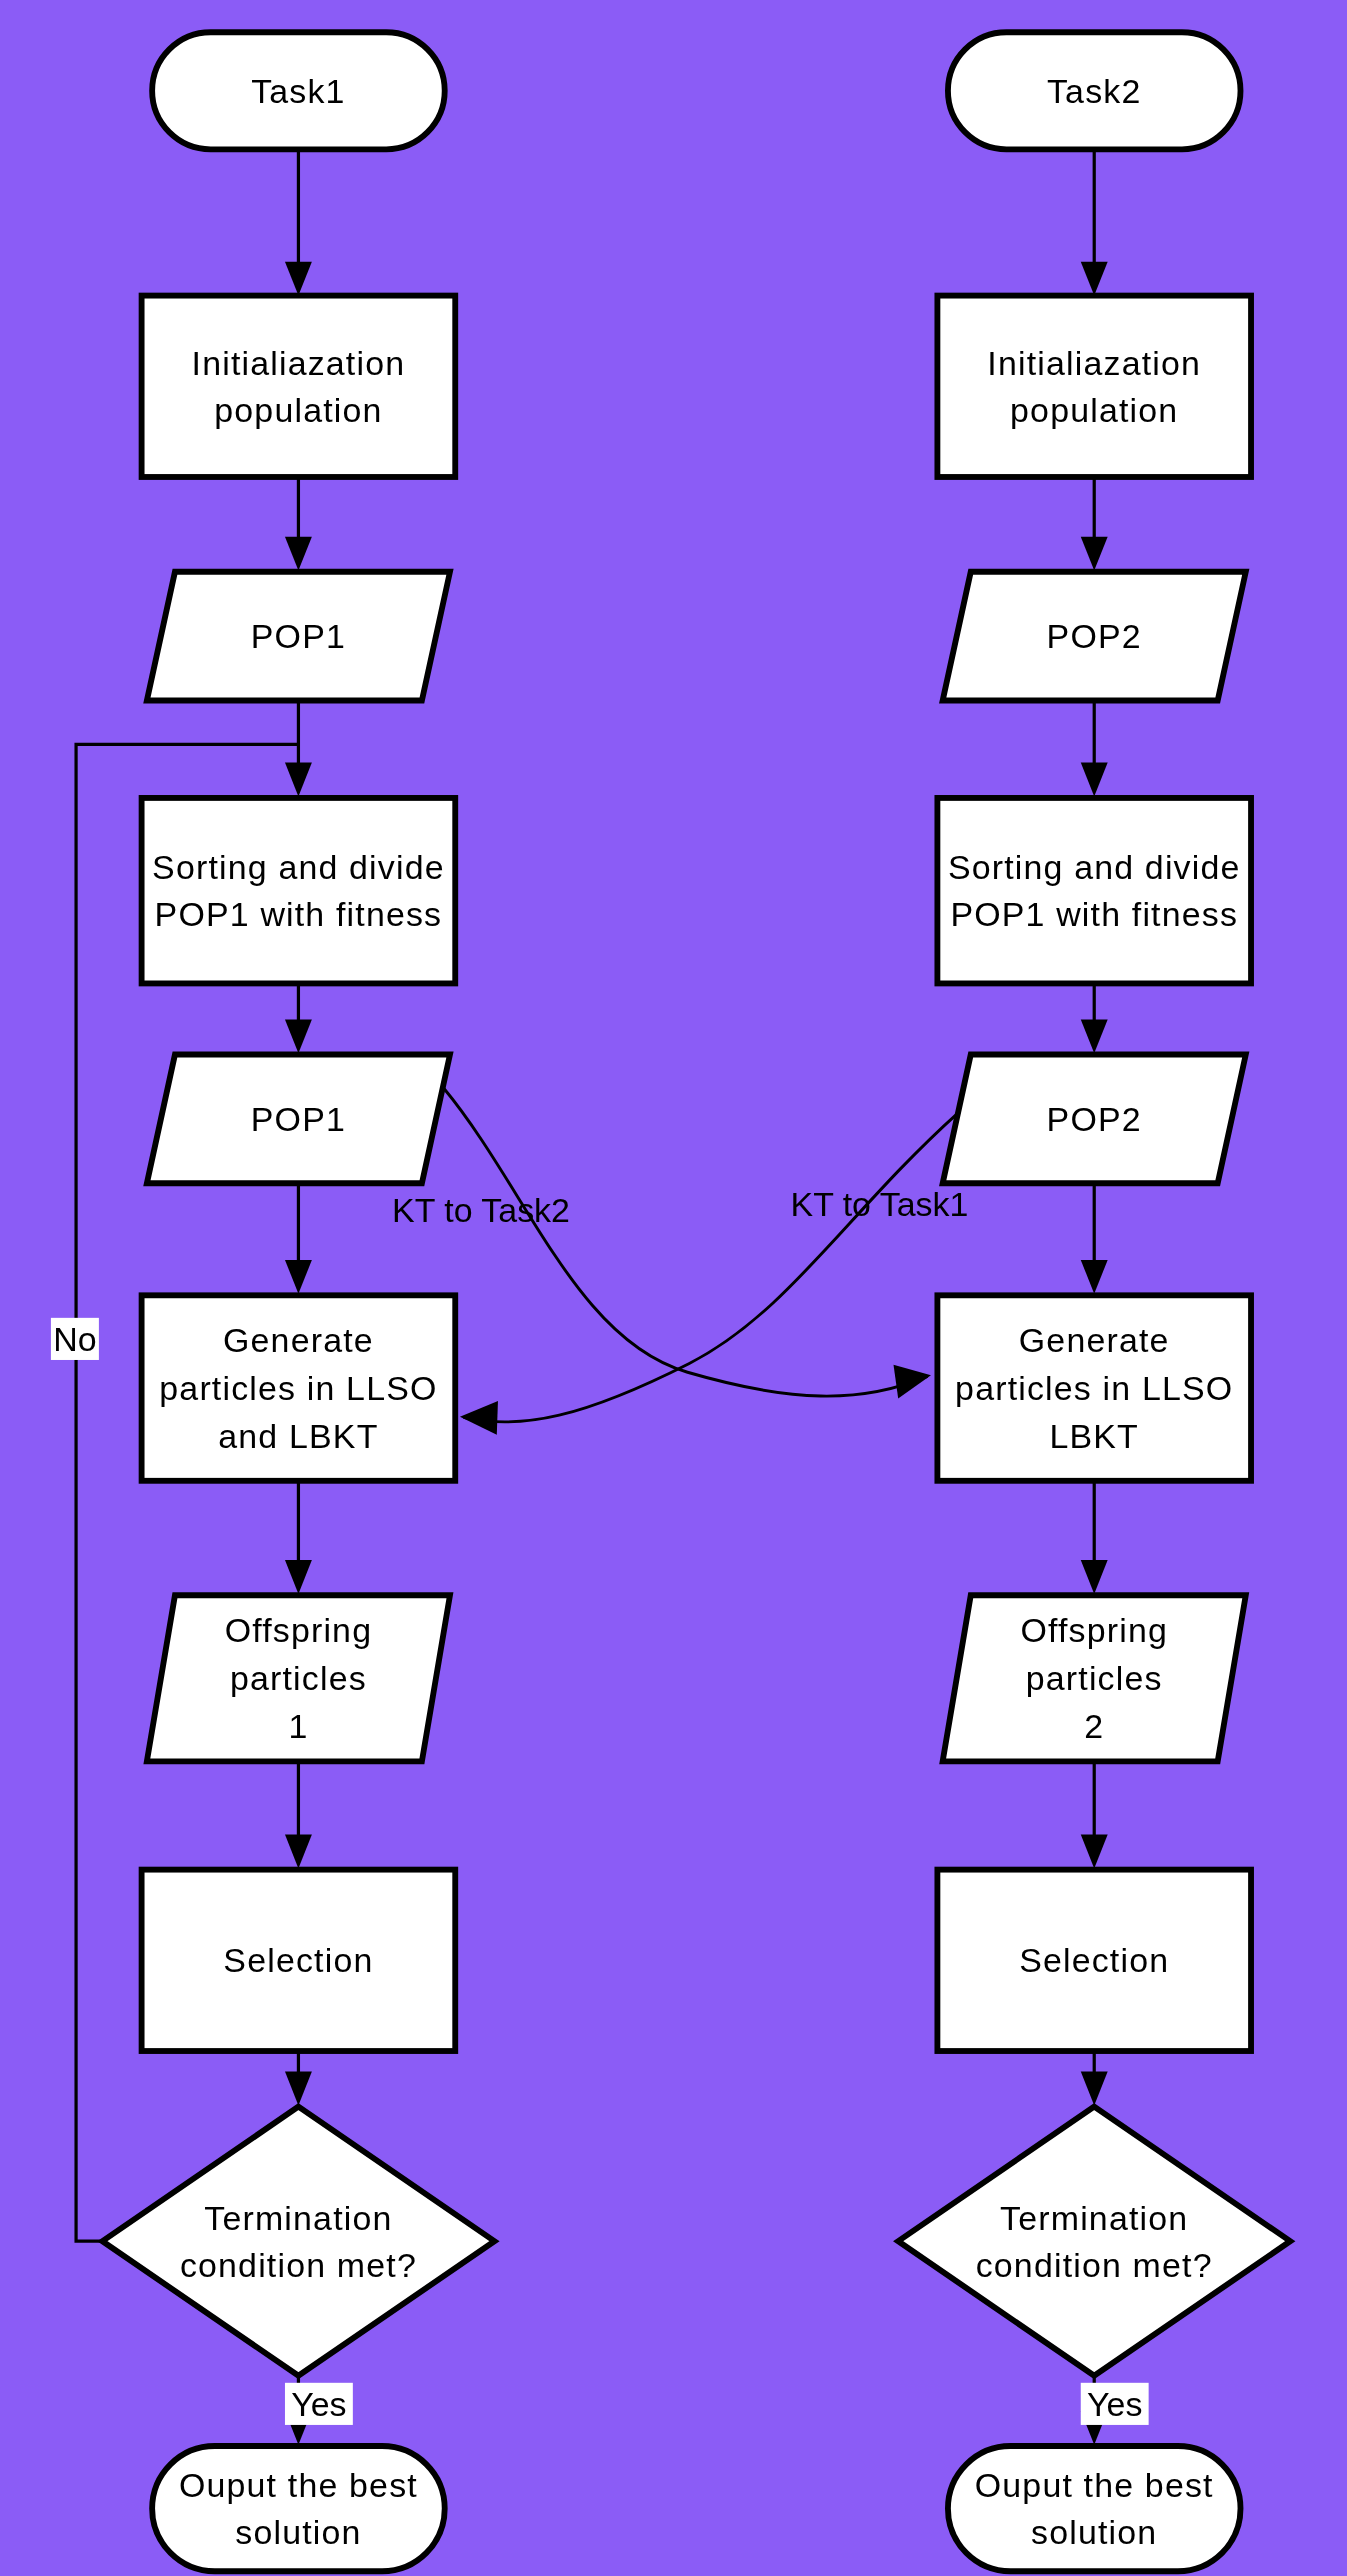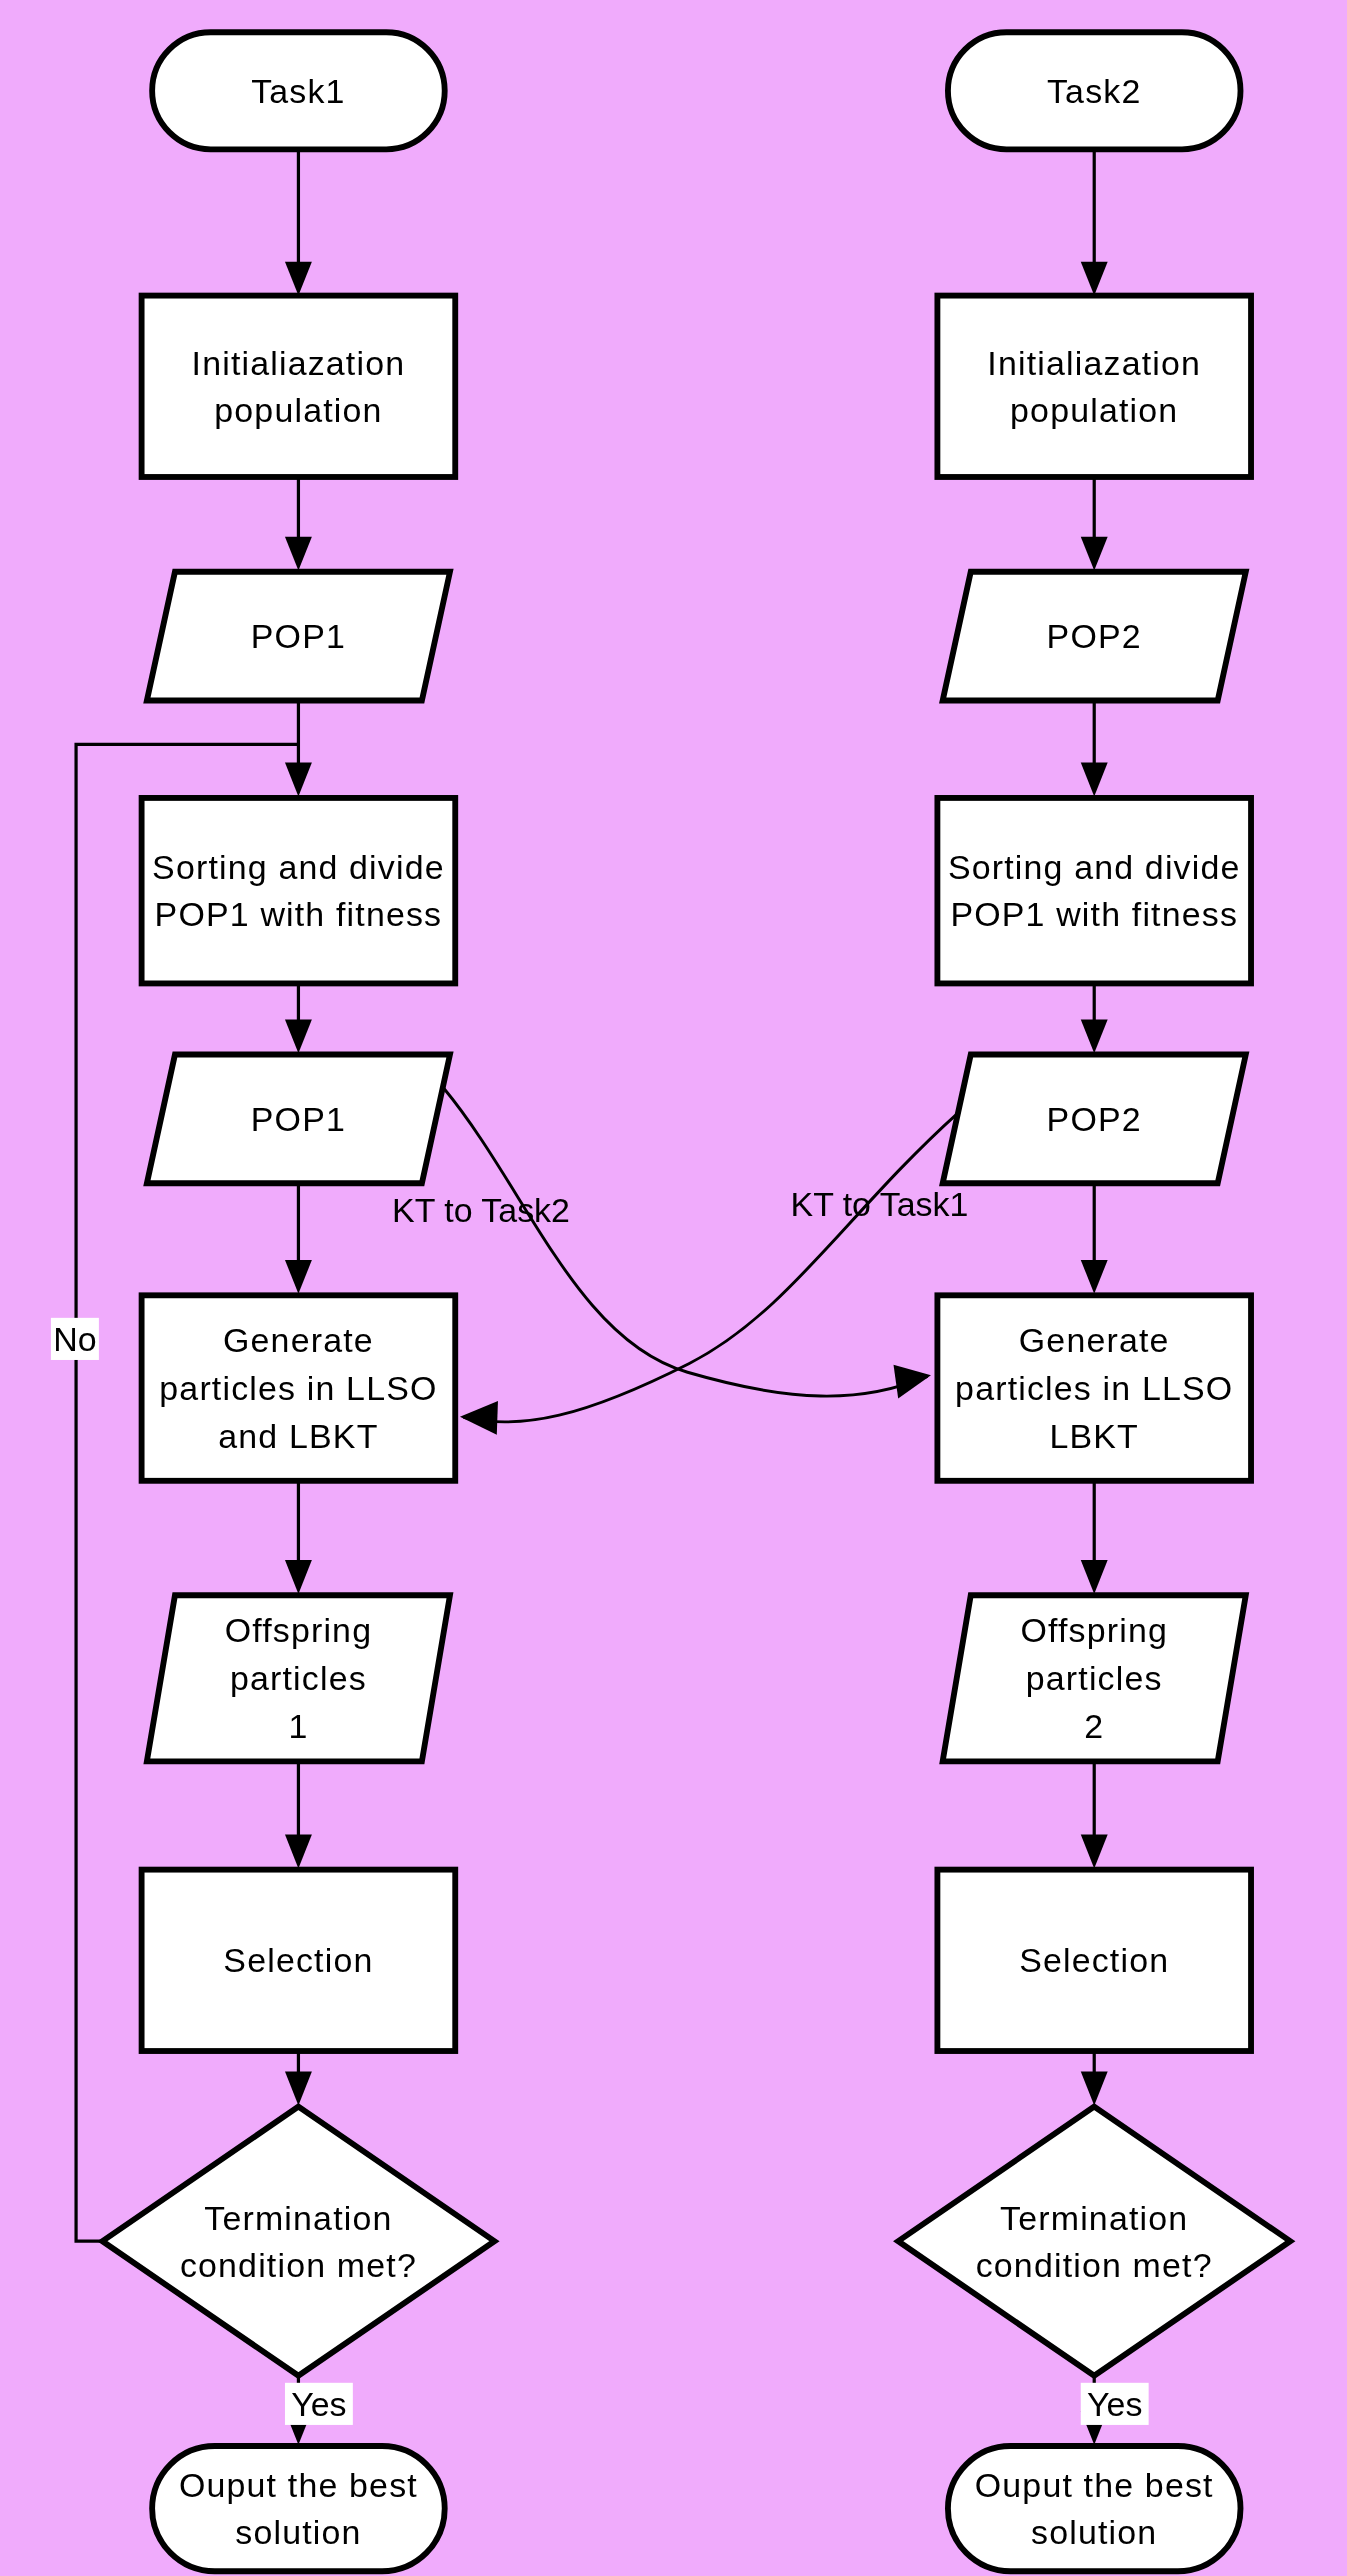--- a/index.html
+++ b/index.html
@@ -1,16 +1,16 @@
 <!DOCTYPE html>
 <html style="font-size:9.4px"><head>
 <meta charset="utf-8">
 <style>
   html,body{margin:0;padding:0;background:#ffffff;}
-  .page{width:1347px;height:2576px;background:#f0abfc;position:relative;overflow:hidden;}
+  .page{width:1347px;height:2576px;background:#8b5cf6;position:relative;overflow:hidden;}
   svg{display:block;}
   text{font-family:"Liberation Sans","DejaVu Sans",sans-serif;fill:#000000;}
   .node-label{letter-spacing:2px;}
 </style>
 </head>
 <body>
 
 <div class="page">
   <svg width="1347" height="2576" viewBox="0 0 2302 4402" xmlns="http://www.w3.org/2000/svg">
     <g id="layer-edges">

